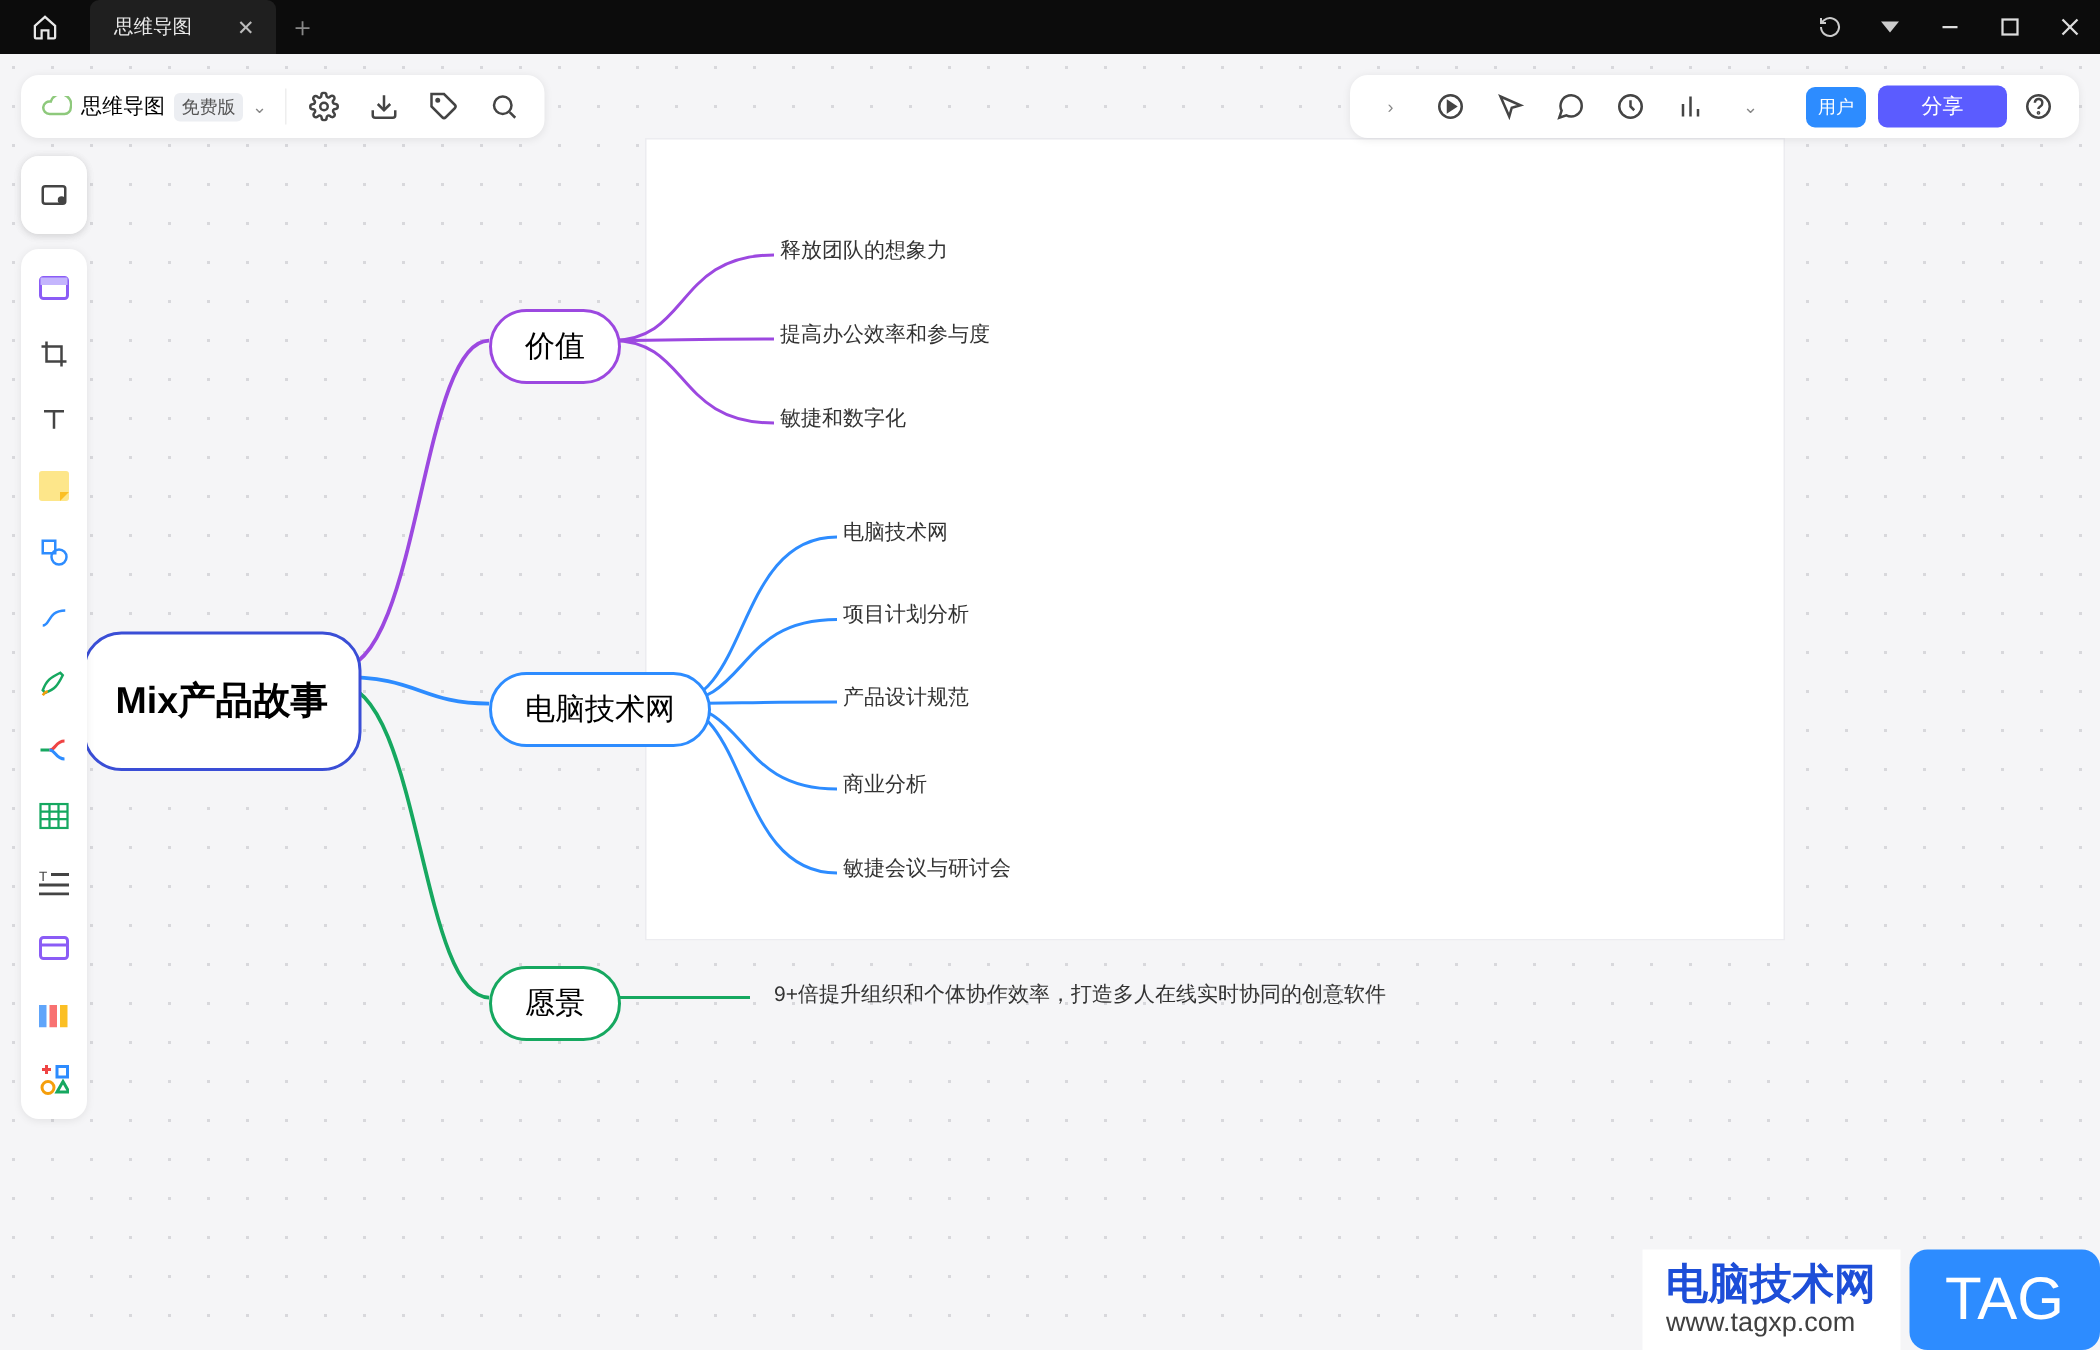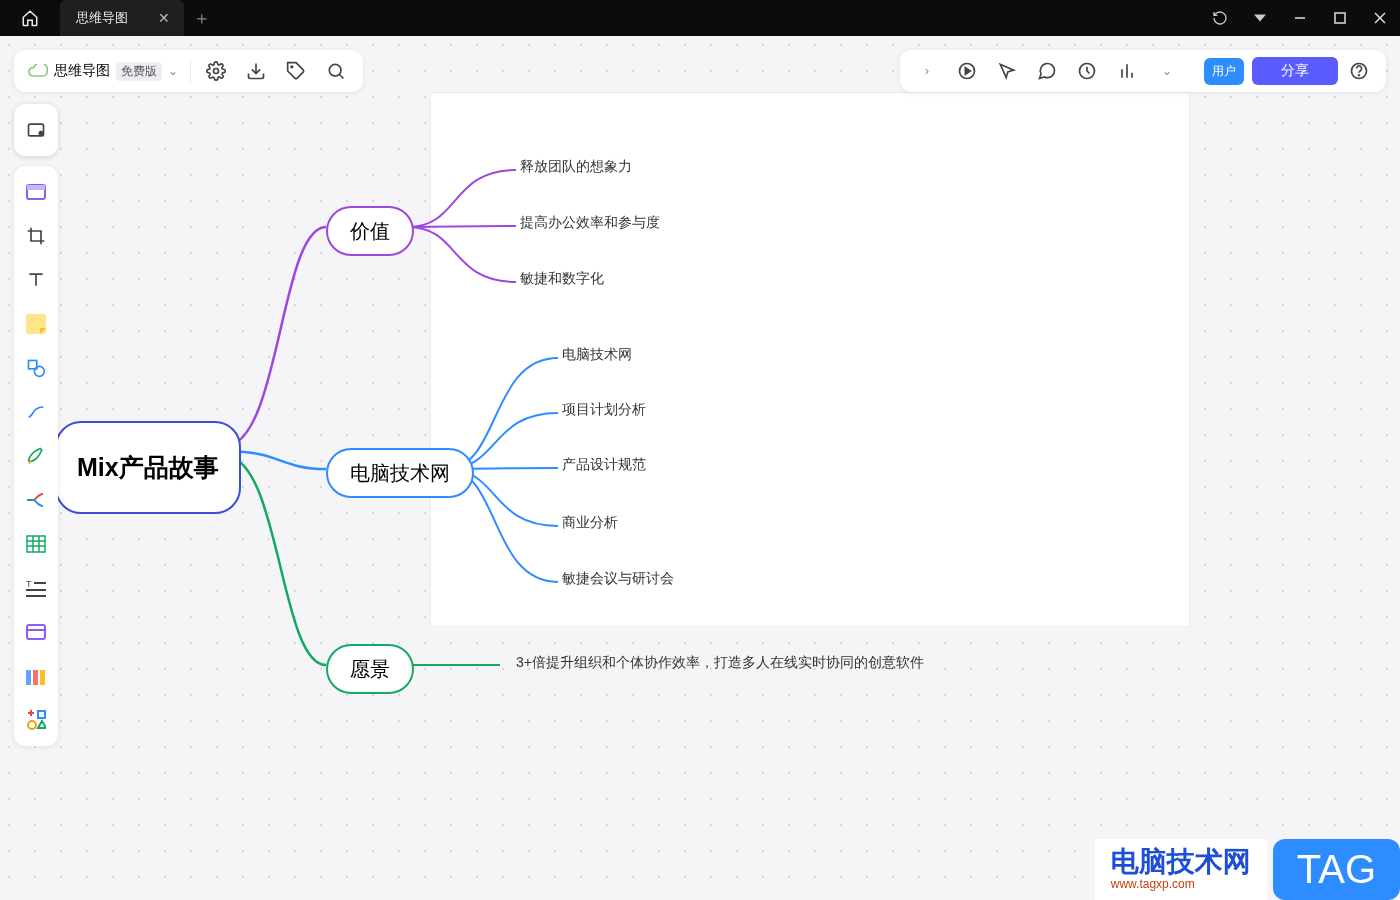--- a/index.html
+++ b/index.html
@@ -36,21 +36,21 @@
 .canvas{position:absolute;inset:36px 0 0 0;background:radial-gradient(circle,#d8d8dc 1px,transparent 1px);background-size:26px 26px;background-position:-4px -4px}
 .paper{position:absolute;left:430px;top:56px;width:760px;height:535px;background:#fff;border:1px solid #ececf0}
 .node{position:absolute;border-radius:999px;padding:10px 22px;font-size:20px;line-height:1.3;white-space:nowrap}
 .root{left:55px;top:385px;background:#fff;border:2px solid #3a4ed6;font-size:25px;font-weight:600;padding:28px 20px;border-radius:26px}
 .n1{left:326px;top:170px;border:2px solid #9c48e0;background:#fff}
 .n2{left:326px;top:412px;border:2px solid #2d8cff;background:#fff}
 .n3{left:326px;top:608px;border:2px solid #16a860;background:#fff}
 .leaf{position:absolute;font-size:14px;color:#333}
 .watermark{position:absolute;right:0;bottom:0;display:flex;gap:0}
 .wm1{background:#fff;color:#e11;font-size:28px;font-weight:700;padding:8px 16px;line-height:1.1}
-.wm1 span{display:block;color:#c2410c;font-size:12px;font-weight:400}
+.wm1 span{display:block;color:#404040;font-size:18px;font-weight:400}
 .wm2{background:#2d8cff;color:#fff;font-size:40px;font-weight:400;padding:8px 24px;display:flex;align-items:center;border-radius:12px;margin-left:6px}
 
 svg{display:block}
 </style>
 </head>
 <body>
 
 <div class="titlebar">
   <div class="home-btn">
     <svg width="18" height="18" viewBox="0 0 24 24" fill="none" stroke="#e8e8e8" stroke-width="2">
@@ -123,21 +123,21 @@
   <div class="leaf" style="left:520px;top:122px">释放团队的想象力</div>
   <div class="leaf" style="left:520px;top:178px">提高办公效率和参与度</div>
   <div class="leaf" style="left:520px;top:234px">敏捷和数字化</div>
 
   <div class="leaf" style="left:562px;top:310px">电脑技术网</div>
   <div class="leaf" style="left:562px;top:365px">项目计划分析</div>
   <div class="leaf" style="left:562px;top:420px">产品设计规范</div>
   <div class="leaf" style="left:562px;top:478px">商业分析</div>
   <div class="leaf" style="left:562px;top:534px">敏捷会议与研讨会</div>
 
-  <div class="leaf" style="left:516px;top:618px">3+倍提升组织和个体协作效率，打造多人在线实时协同的创意软件</div>
+  <div class="leaf" style="left:516px;top:618px">9+倍提升组织和个体协作效率，打造多人在线实时协同的创意软件</div>
 
   <div class="watermark">
     <div class="wm1">
       <span style="color:#1d4ed8;font-size:28px;font-weight:700">电脑技术网</span>
       <span>www.tagxp.com</span>
     </div>
     <div class="wm2">TAG</div>
   </div>
 </div>
 

